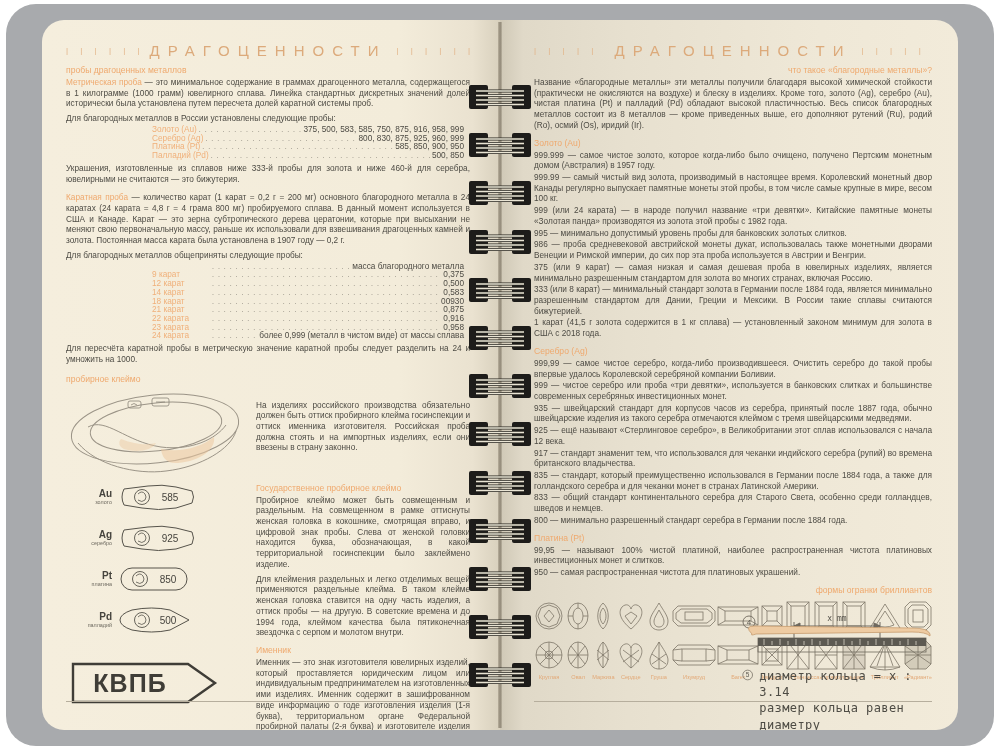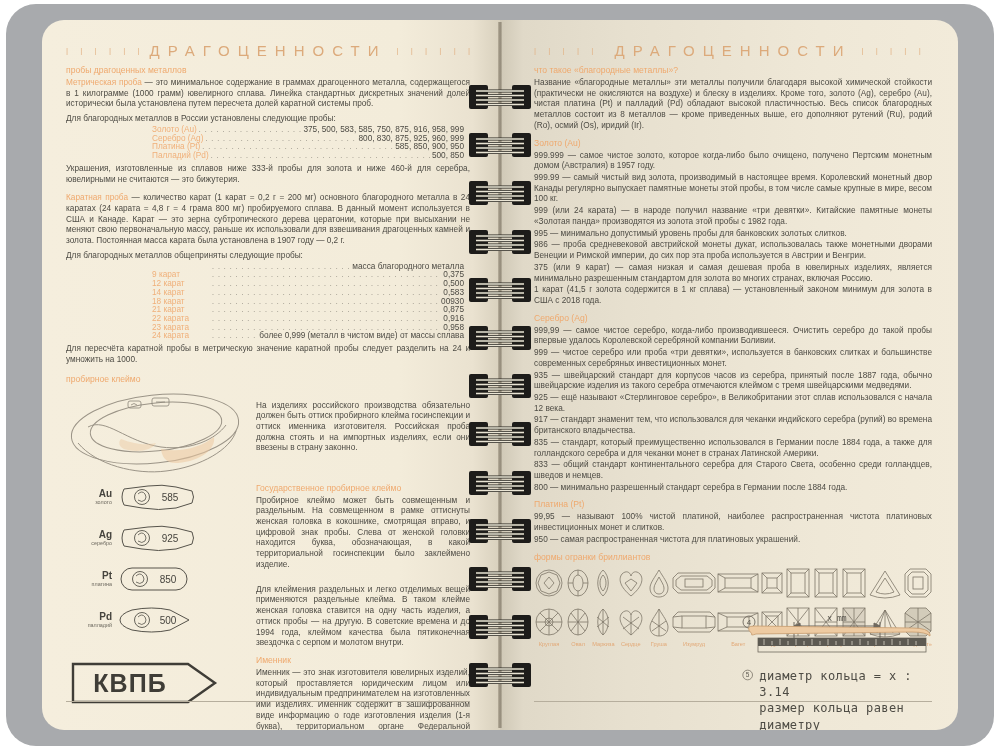--- a/index.html
+++ b/index.html
@@ -14,21 +14,21 @@
   .page-right .inner{padding:14px 26px 0 34px;}
   .foot-rule{position:absolute;bottom:28px;left:24px;right:30px;border-top:1px solid #b6ae9d;}
 
   
   .hdr{display:flex;align-items:center;gap:10px;margin:8px 0 6px 0;}
   .hdr .ticks{flex:1;overflow:hidden;white-space:nowrap;font-size:8px;letter-spacing:5px;color:#e2b285;}
   .hdr .ticks.r{text-align:right;}
   .hdr .t{font-size:15px;letter-spacing:8px;color:#dcaa7b;white-space:nowrap;}
 
   .st{color:#efa96e;font-size:8.6px;margin:6px 0 3px 0;}
-  .st.r{text-align:left;}
+  .st.r{text-align:right;}
   .p{font-size:8.25px;line-height:1.3;color:#4d4b44;text-align:justify;margin:0 0 4px 0;}
   .lead{color:#efa96e;}
   .tight{margin-bottom:1px;}
 
   
   .dtab{margin:1px 0 3px 86px;width:312px;font-size:8.25px;color:#4d4b44;}
   .drow{display:flex;align-items:baseline;line-height:1.06;}
   .dlab{color:#f0b07a;white-space:nowrap;}
   .dlab.w{min-width:58px;}
   .dots{flex:1;overflow:hidden;white-space:nowrap;color:#7a766c;margin:0 2px;}
@@ -232,21 +232,21 @@
                 </svg>
             </div>
             <svg class="kvpb" width="150" height="44" viewBox="0 0 150 44">
               <path d="M3,3 H118 L145,22 L118,41 H3 Z" fill="none" stroke="#3f3d37" stroke-width="2.4"></path>
               <text x="60" y="31" font-size="25" letter-spacing="1" fill="#3f3d37" text-anchor="middle">КВПБ</text>
             </svg>
           </div>
           <div class="cr">
             <div class="st" style="margin-top:0;">Государственное пробирное клеймо</div>
             <div class="p">Пробирное клеймо может быть совмещенным и раздельным. На совмещенном в рамке оттиснуты женская головка в кокошнике, смотрящая вправо, и цифровой знак пробы. Слева от женской головки находится буква, обозначающая, в какой территориальной госинспекции было заклеймено изделие.</div>
-            <div class="p" style="margin-top:14px;">Для клеймения раздельных и легко отделимых вещей применяются раздельные клейма. В таком клейме женская головка ставится на одну часть изделия, а оттиск пробы — на другую. В советские времена и до 1994 года, клеймом качества была пятиконечная звездочка с серпом и молотом внутри.</div>
+            <div class="p" style="margin-top:4px;">Для клеймения раздельных и легко отделимых вещей применяются раздельные клейма. В таком клейме женская головка ставится на одну часть изделия, а оттиск пробы — на другую. В советские времена и до 1994 года, клеймом качества была пятиконечная звездочка с серпом и молотом внутри.</div>
             <div class="st">Именник</div>
             <div class="p tight">Именник — это знак изготовителя ювелирных изделий, который проставляется юридическим лицом или индивидуальным предпринимателем на изготовленных ими изделиях. Именник содержит в зашифрованном виде информацию о годе изготовления изделия (1-я буква), территориальном органе Федеральной пробирной палаты (2-я буква) и изготовителе изделия (две последние буквы).</div>
 
           </div>
         </div>
 
         <div class="foot-rule"></div>
       </div>
     </div>
 
@@ -261,20 +261,21 @@
         <div class="st r">что такое «благородные металлы»?</div>
         <div class="p">Название «благородные металлы» эти металлы получили благодаря высокой химической стойкости (практически не окисляются на воздухе) и блеску в изделиях. Кроме того, золото (Ag), серебро (Au), чистая платина (Pt) и палладий (Pd) обладают высокой пластичностью. Весь список благородных металлов состоит из 8 металлов — кроме приведенных выше, его дополняют рутений (Ru), родий (Ro), осмий (Os), иридий (Ir).</div>
 
         <div class="st">Золото (Au)</div>
         <div class="p tight">999.999 — самое чистое золото, которое когда-либо было очищено, получено Пертским монетным домом (Австралия) в 1957 году.</div>
         <div class="p tight">999.99 — самый чистый вид золота, производимый в настоящее время. Королевский монетный двор Канады регулярно выпускает памятные монеты этой пробы, в том числе самые крупные в мире, весом 100 кг.</div>
         <div class="p tight">999 (или 24 карата) — в народе получил название «три девятки». Китайские памятные монеты «Золотая панда» производятся из золота этой пробы с 1982 года.</div>
         <div class="p tight">995 — минимально допустимый уровень пробы для банковских золотых слитков.</div>
         <div class="p tight">986 — проба средневековой австрийской монеты дукат, использовалась также монетными дворами Венеции и Римской империи, до сих пор эта проба используется в Австрии и Венгрии.</div>
         <div class="p tight">375 (или 9 карат) — самая низкая и самая дешевая проба в ювелирных изделиях, является минимально разрешенным стандартом для золота во многих странах, включая Россию.</div>
+        <div class="p tight">333 (или 8 карат) — минимальный стандарт золота в Германии после 1884 года, является минимально разрешенным стандартом для Дании, Греции и Мексики. В России такие сплавы считаются бижутерией.</div>
         <div class="p tight">1 карат (41,5 г золота содержится в 1 кг сплава) — установленный законом минимум для золота в США с 2018 года.</div>
 
         <div class="st">Серебро (Ag)</div>
         <div class="p tight">999,99 — самое чистое серебро, когда-либо производившееся. Очистить серебро до такой пробы впервые удалось Королевской серебряной компании Боливии.</div>
         <div class="p tight">999 — чистое серебро или проба «три девятки», используется в банковских слитках и большинстве современных серебряных инвестиционных монет.</div>
         <div class="p tight">935 — швейцарский стандарт для корпусов часов из серебра, принятый после 1887 года, обычно швейцарские изделия из такого серебра отмечаются клеймом с тремя швейцарскими медведями.</div>
         <div class="p tight">925 — ещё называют «Стерлинговое серебро», в Великобритании этот сплав использовался с начала 12 века.</div>
         <div class="p tight">917 — стандарт знаменит тем, что использовался для чеканки индийского серебра (рупий) во времена британского владычества.</div>
         <div class="p tight">835 — стандарт, который преимущественно использовался в Германии после 1884 года, а также для голландского серебра и для чеканки монет в странах Латинской Америки.</div>
         <div class="p tight">833 — общий стандарт континентального серебра для Старого Света, особенно среди голландцев, шведов и немцев.</div>

